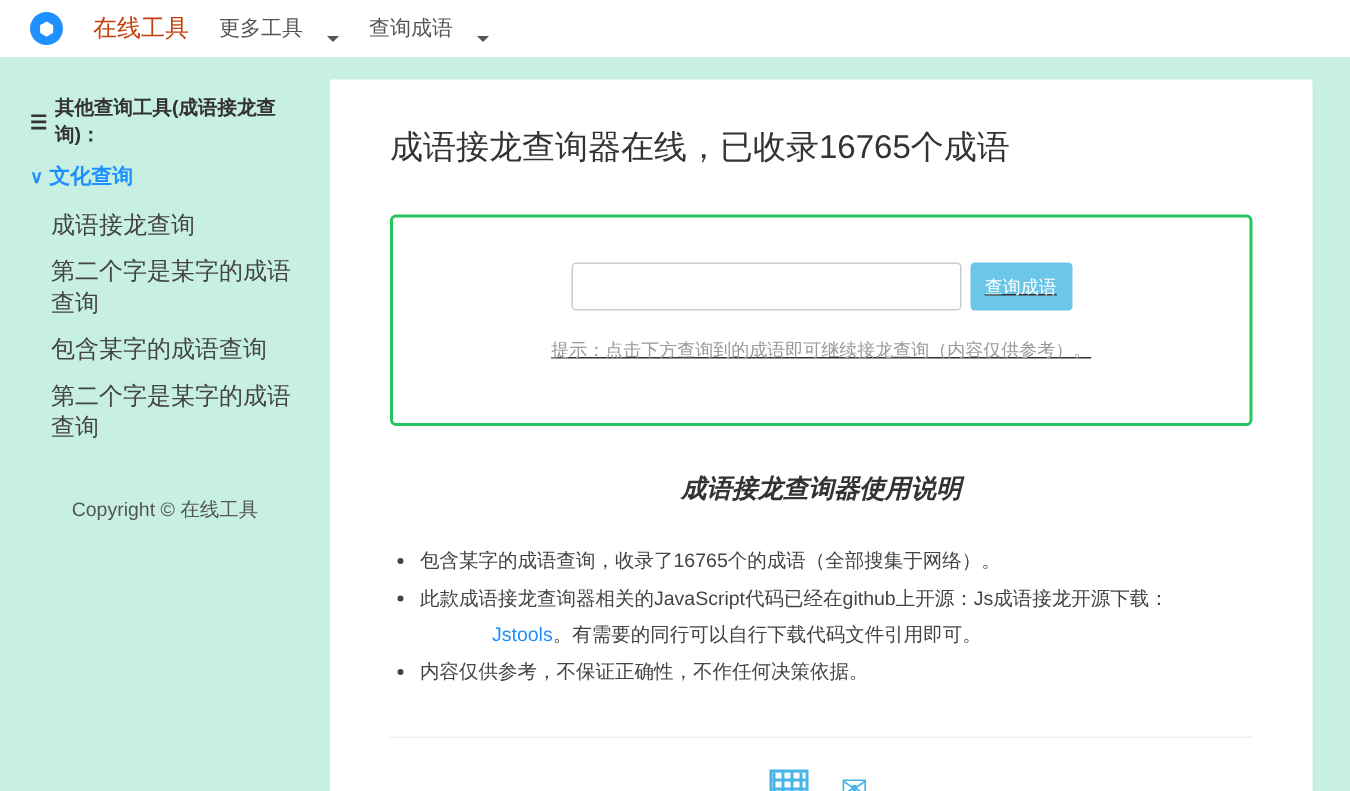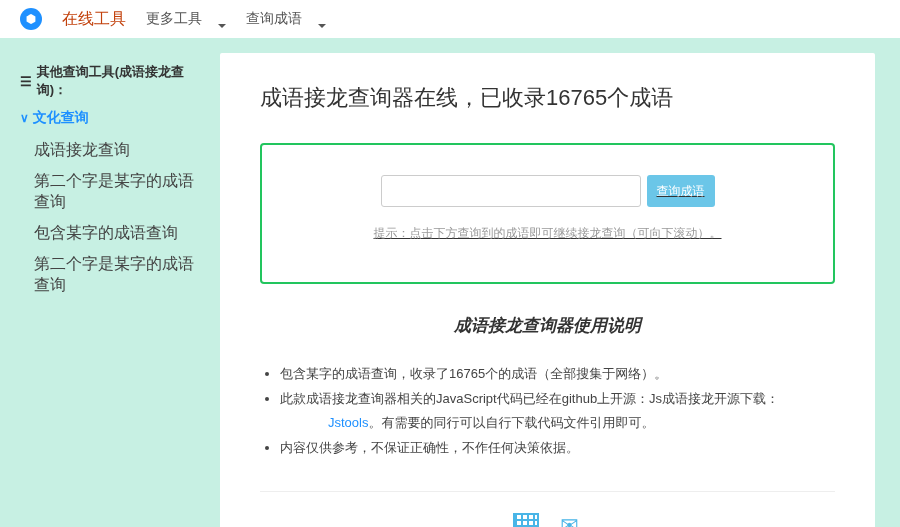--- a/index.html
+++ b/index.html
@@ -55,30 +55,31 @@
       <span>其他查询工具(成语接龙查询)：</span>
     </div>
     <div class="category">
       <span class="chev">∨</span>
       <span>文化查询</span>
     </div>
     <a class="sidebar-link">成语接龙查询</a>
     <a class="sidebar-link">第二个字是某字的成语查询</a>
     <a class="sidebar-link">包含某字的成语查询</a>
     <a class="sidebar-link">第二个字是某字的成语查询</a>
+    <div class="copyright">Copyright © 在线工具</div>
   </div>
 
   <div class="main">
     <h1 class="title">成语接龙查询器在线，已收录16765个成语</h1>
     <div class="search-panel">
       <div class="search-row">
         <input class="search-input" type="text" style="">
         <button class="search-btn">查询成语</button>
       </div>
-      <div class="hint">提示：点击下方查询到的成语即可继续接龙查询（可向下滚动）。</div>
+      <div class="hint">提示：点击下方查询到的成语即可继续接龙查询（内容仅供参考）。</div>
     </div>
     <h2 class="usage-title">成语接龙查询器使用说明</h2>
     <ul class="usage-list">
       <li>包含某字的成语查询，收录了16765个的成语（全部搜集于网络）。</li>
       <li><span>此款成语接龙查询器相关的JavaScript代码已经在github上开源：Js成语接龙开源下载：</span><a>Jstools</a><span>。有需要的同行可以自行下载代码文件引用即可。</span></li>
       <li>内容仅供参考，不保证正确性，不作任何决策依据。</li>
     </ul>
     <hr class="divider">
     <div class="share-icons">
       <div class="share-icon">

